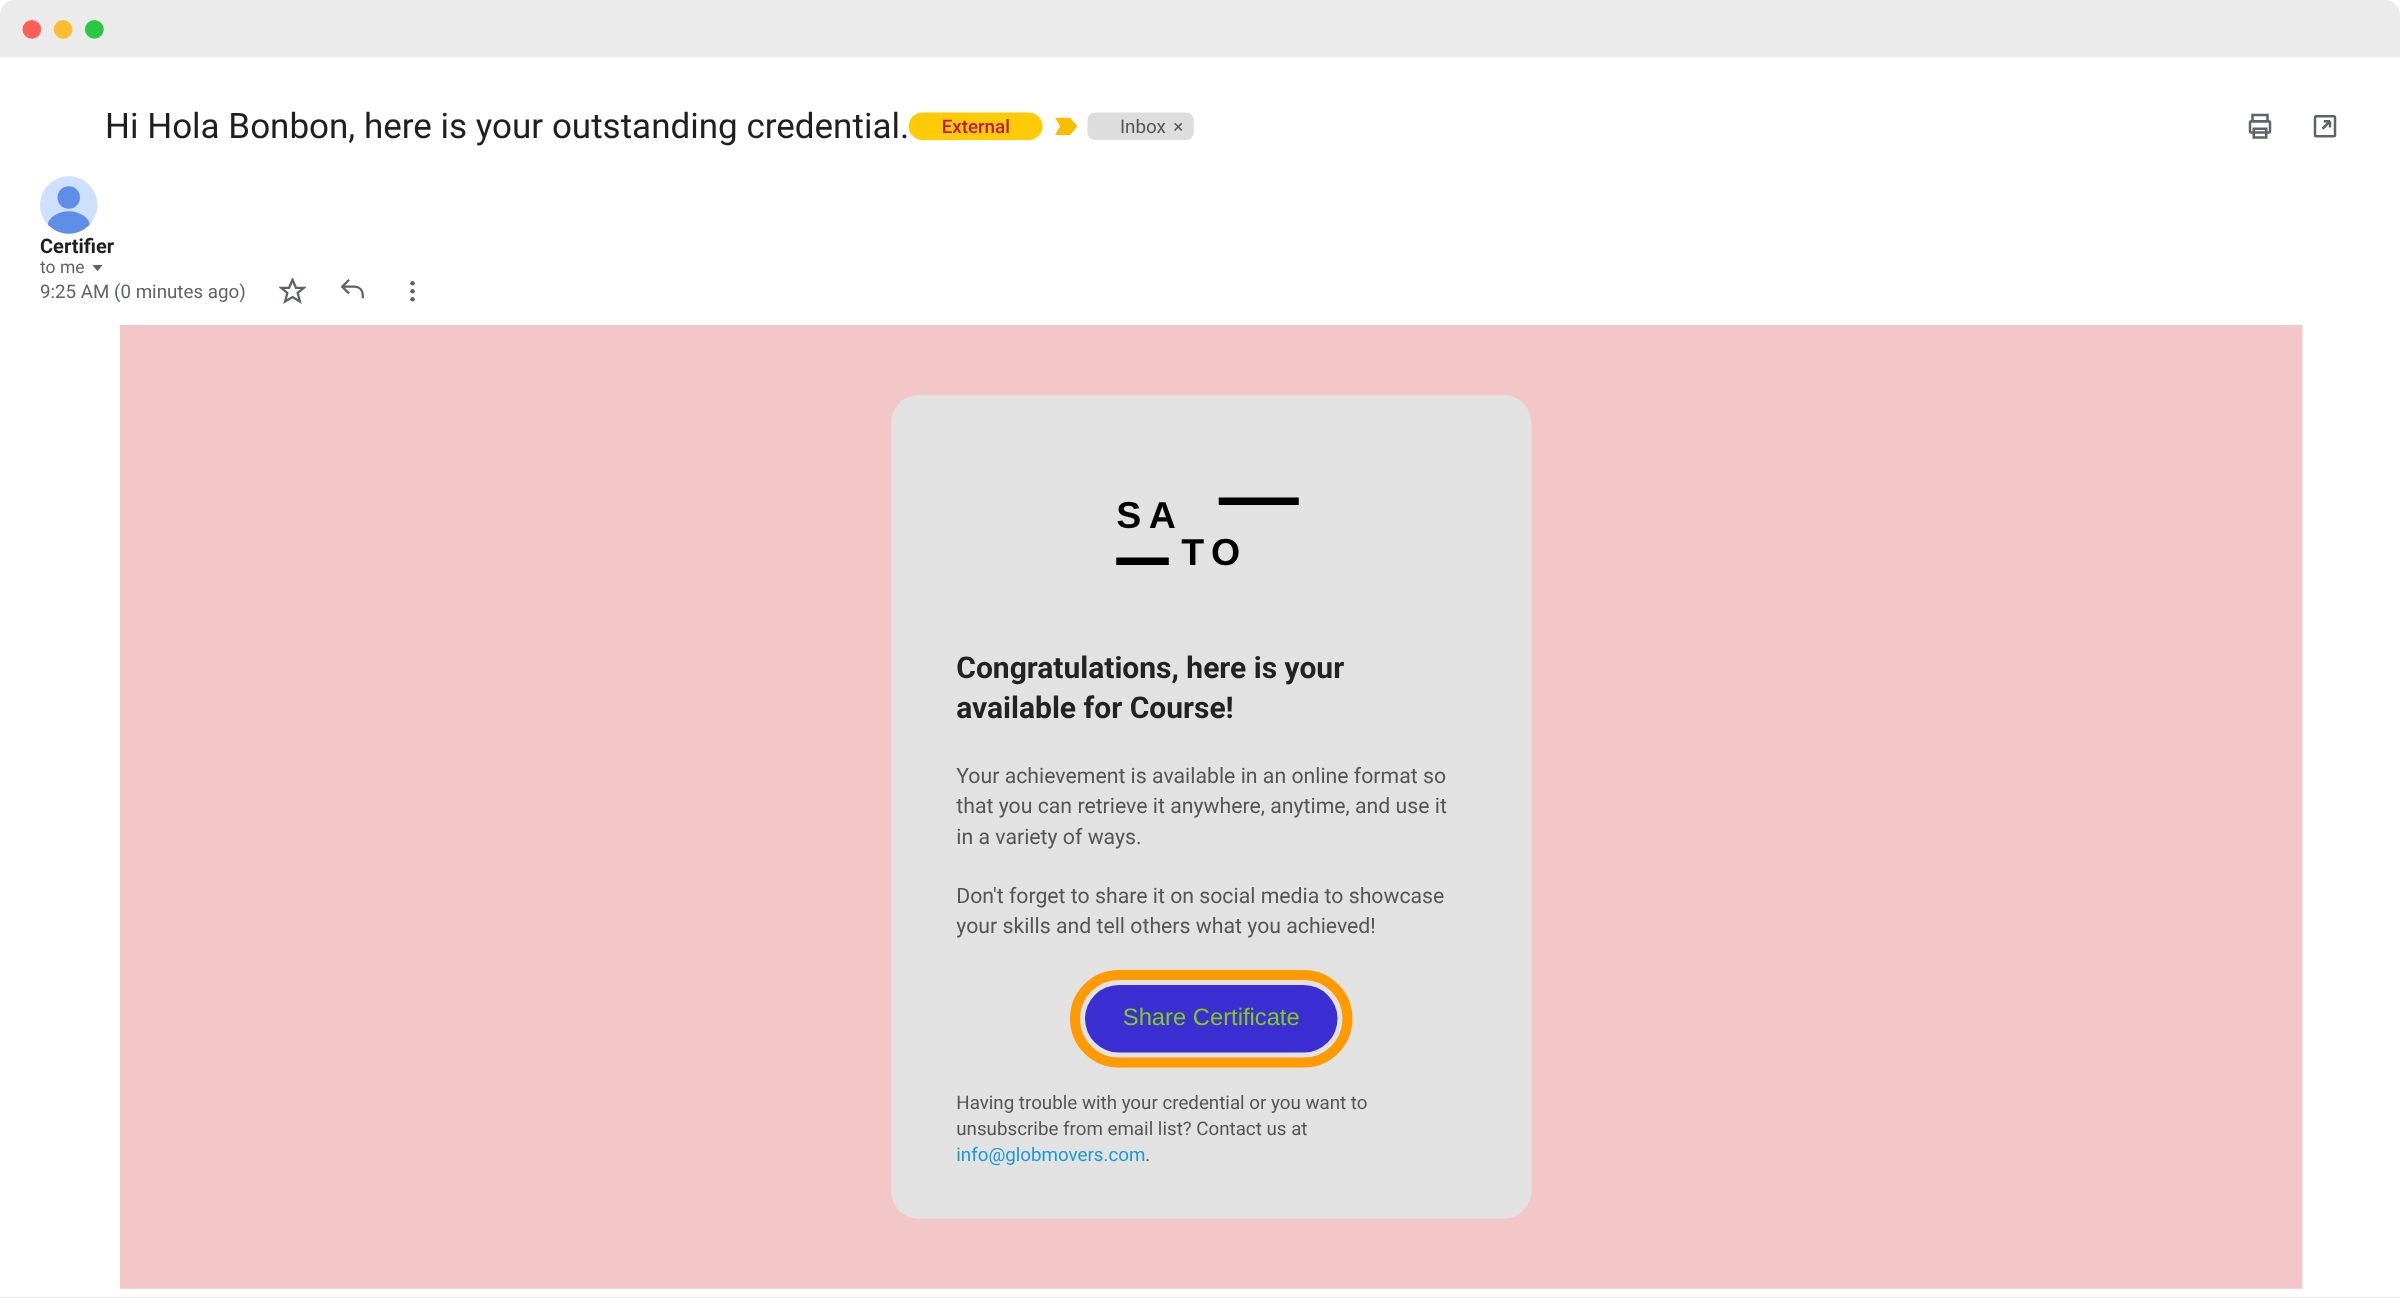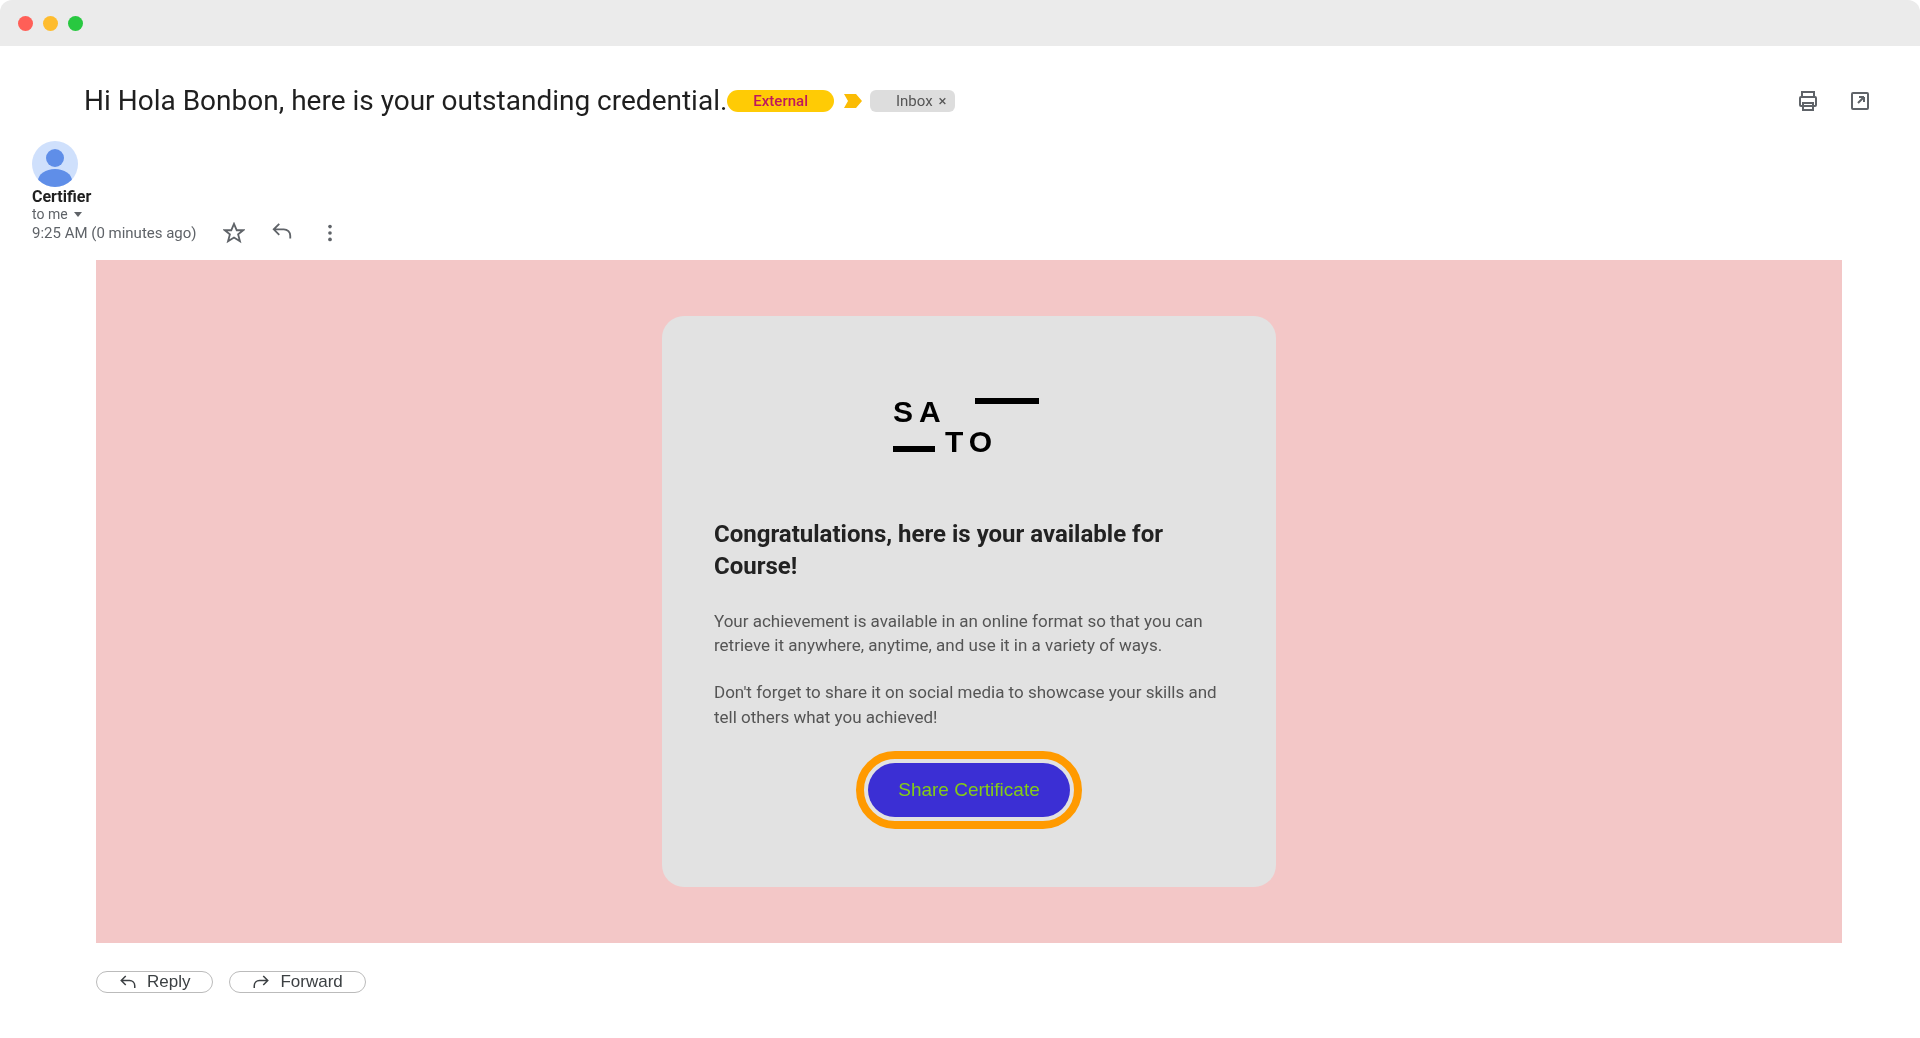--- a/index.html
+++ b/index.html
@@ -128,21 +128,21 @@
 
   .email-body {
     margin-left: 78px;
     margin-right: 60px;
     background: #f3c7c7;
     padding: 56px 0 56px 0;
     display: flex;
     justify-content: center;
   }
   .card {
-    width: 614px;
+    width: 512px;
     background: #e2e2e2;
     border-radius: 22px;
     padding: 78px 52px 40px 52px;
   }
   .logo-wrap { text-align: center; margin-bottom: 58px; }
   .logo { display: inline-block; }
   .card-heading {
     font-size: 24px;
     font-weight: 700;
     color: #222;
@@ -288,20 +288,23 @@
         </span>
       </div>
       <h2 class="card-heading">Congratulations, here is your available for Course!</h2>
       <p class="card-p">Your achievement is available in an online format so that you can retrieve it anywhere, anytime, and use it in a variety of ways.</p>
       <p class="card-p">Don't forget to share it on social media to showcase your skills and tell others what you achieved!</p>
       <div class="cta-wrap">
         <span class="cta-highlight">
           <button class="cta-button">Share Certificate</button>
         </span>
       </div>
+      <p class="card-footer">
+        <span>Having trouble with your credential or you want to unsubscribe from email list? Contact us at </span><a href="#">info@globmovers.com</a><span>.</span>
+      </p>
     </div>
   </div>
 
   <div class="reply-row">
     <button class="pill-btn">
       <svg width="18" height="16" viewBox="0 0 24 20" fill="none" stroke="#3c4043" stroke-width="2">
           <path d="M9 14 L3 8 L9 2 M3 8 H14 C18 8 21 11 21 15 V18"></path>
         </svg>
       <span>Reply</span>
     </button>

